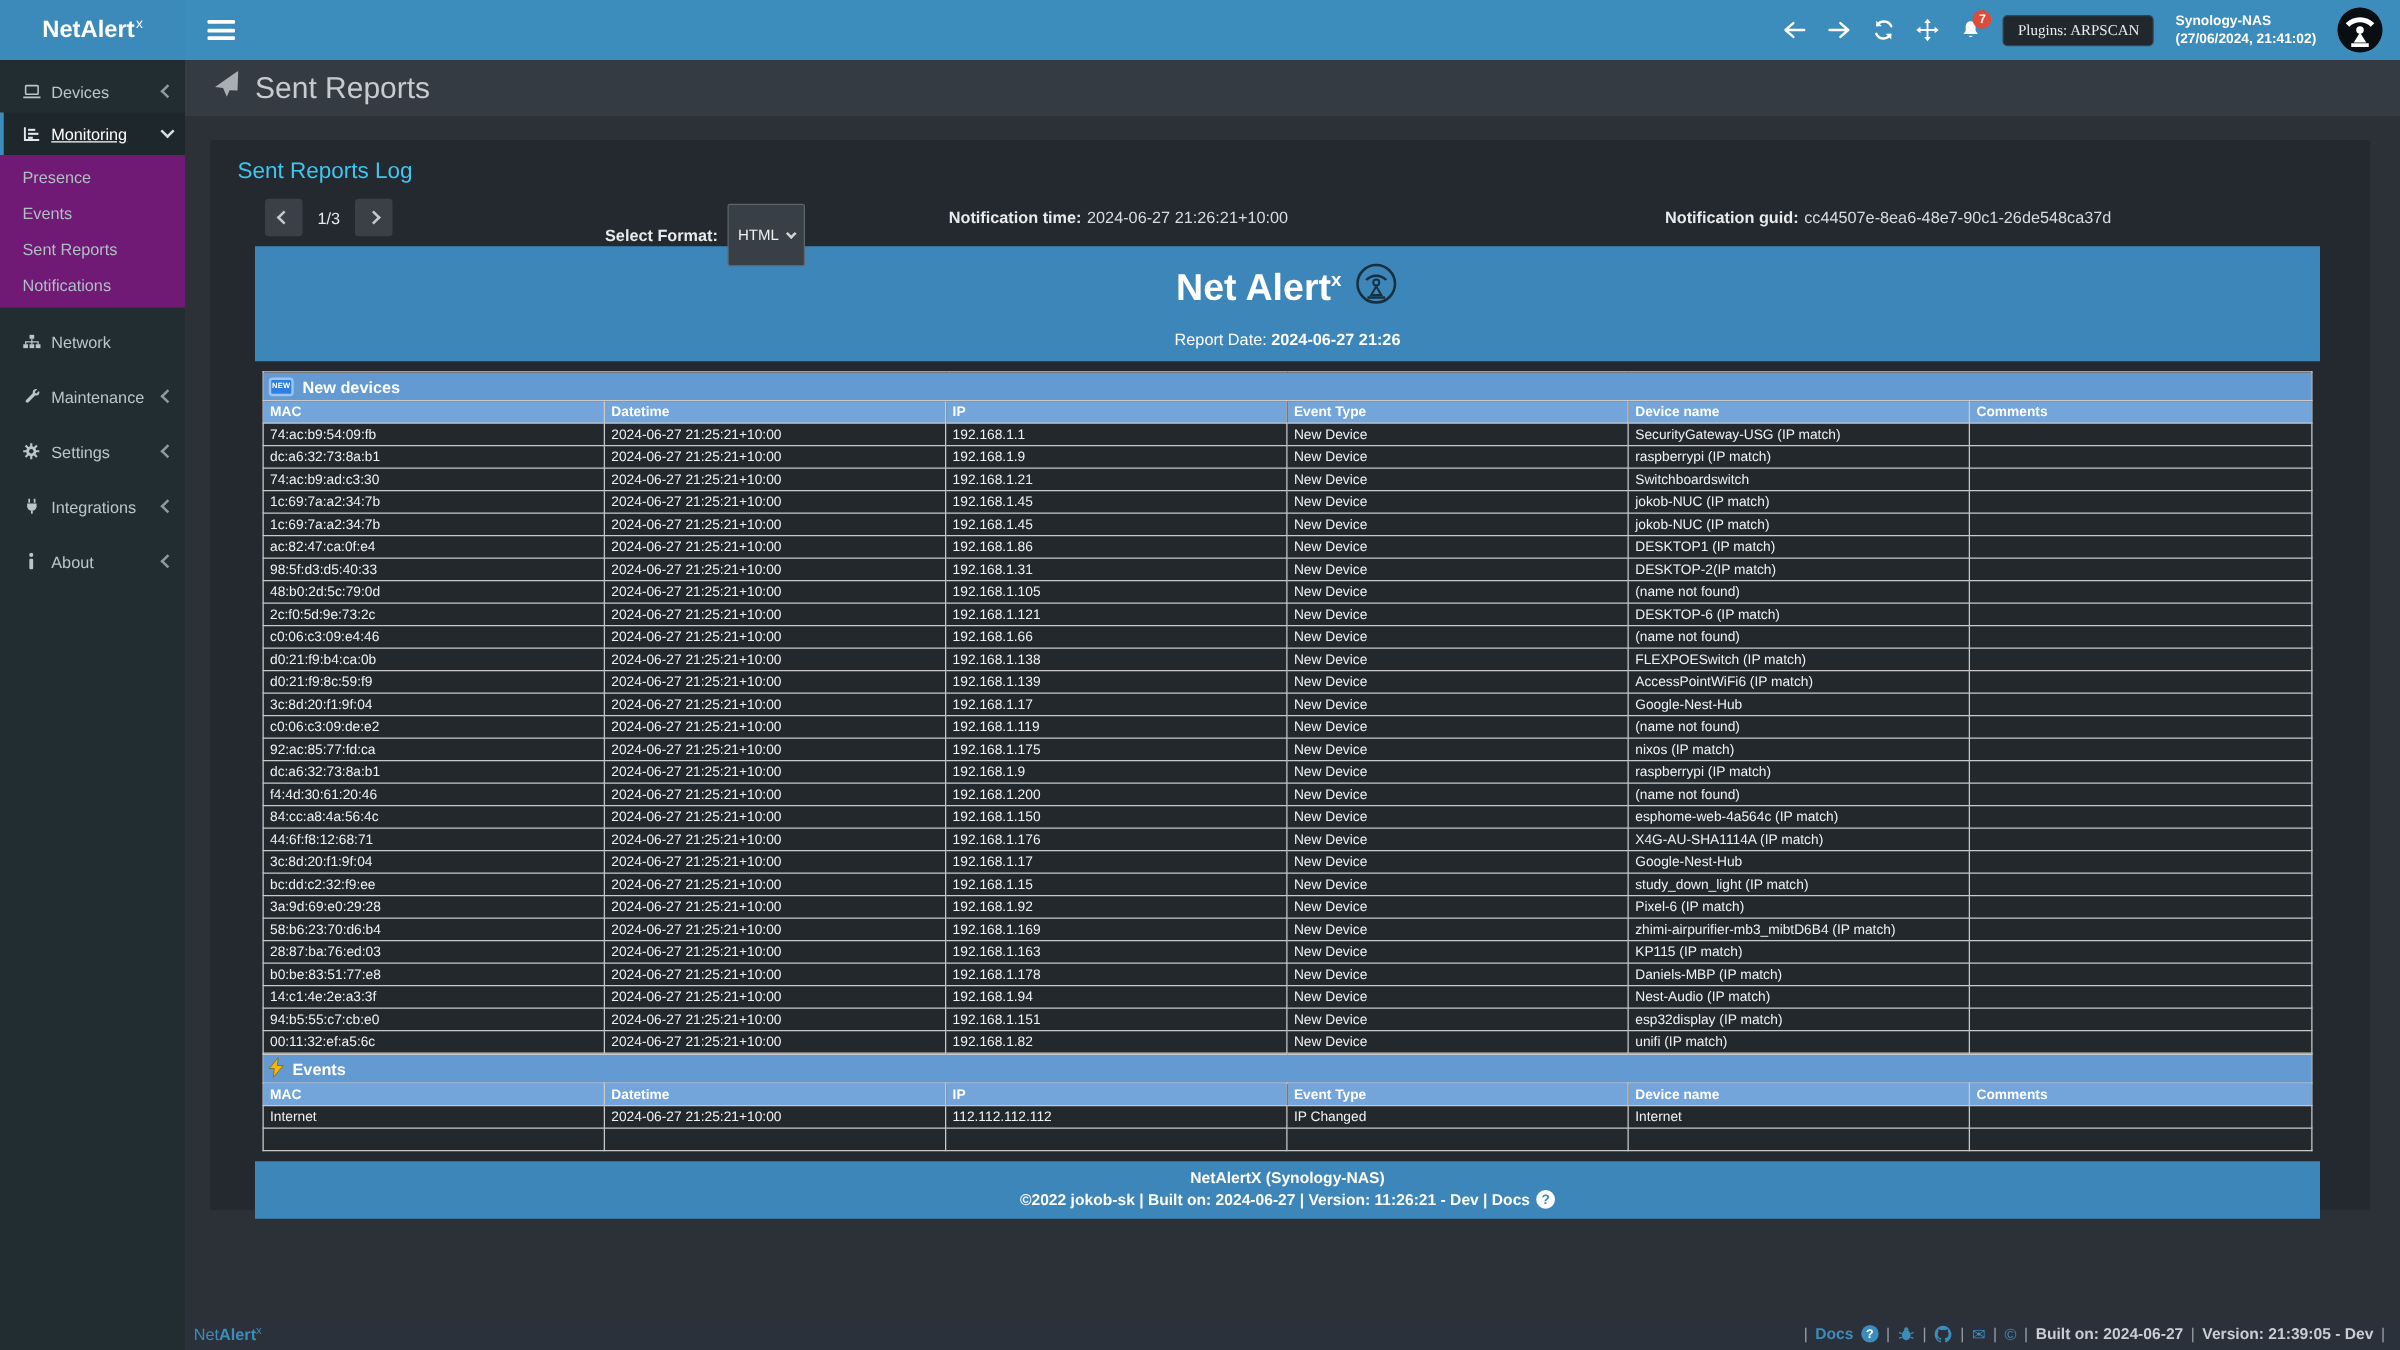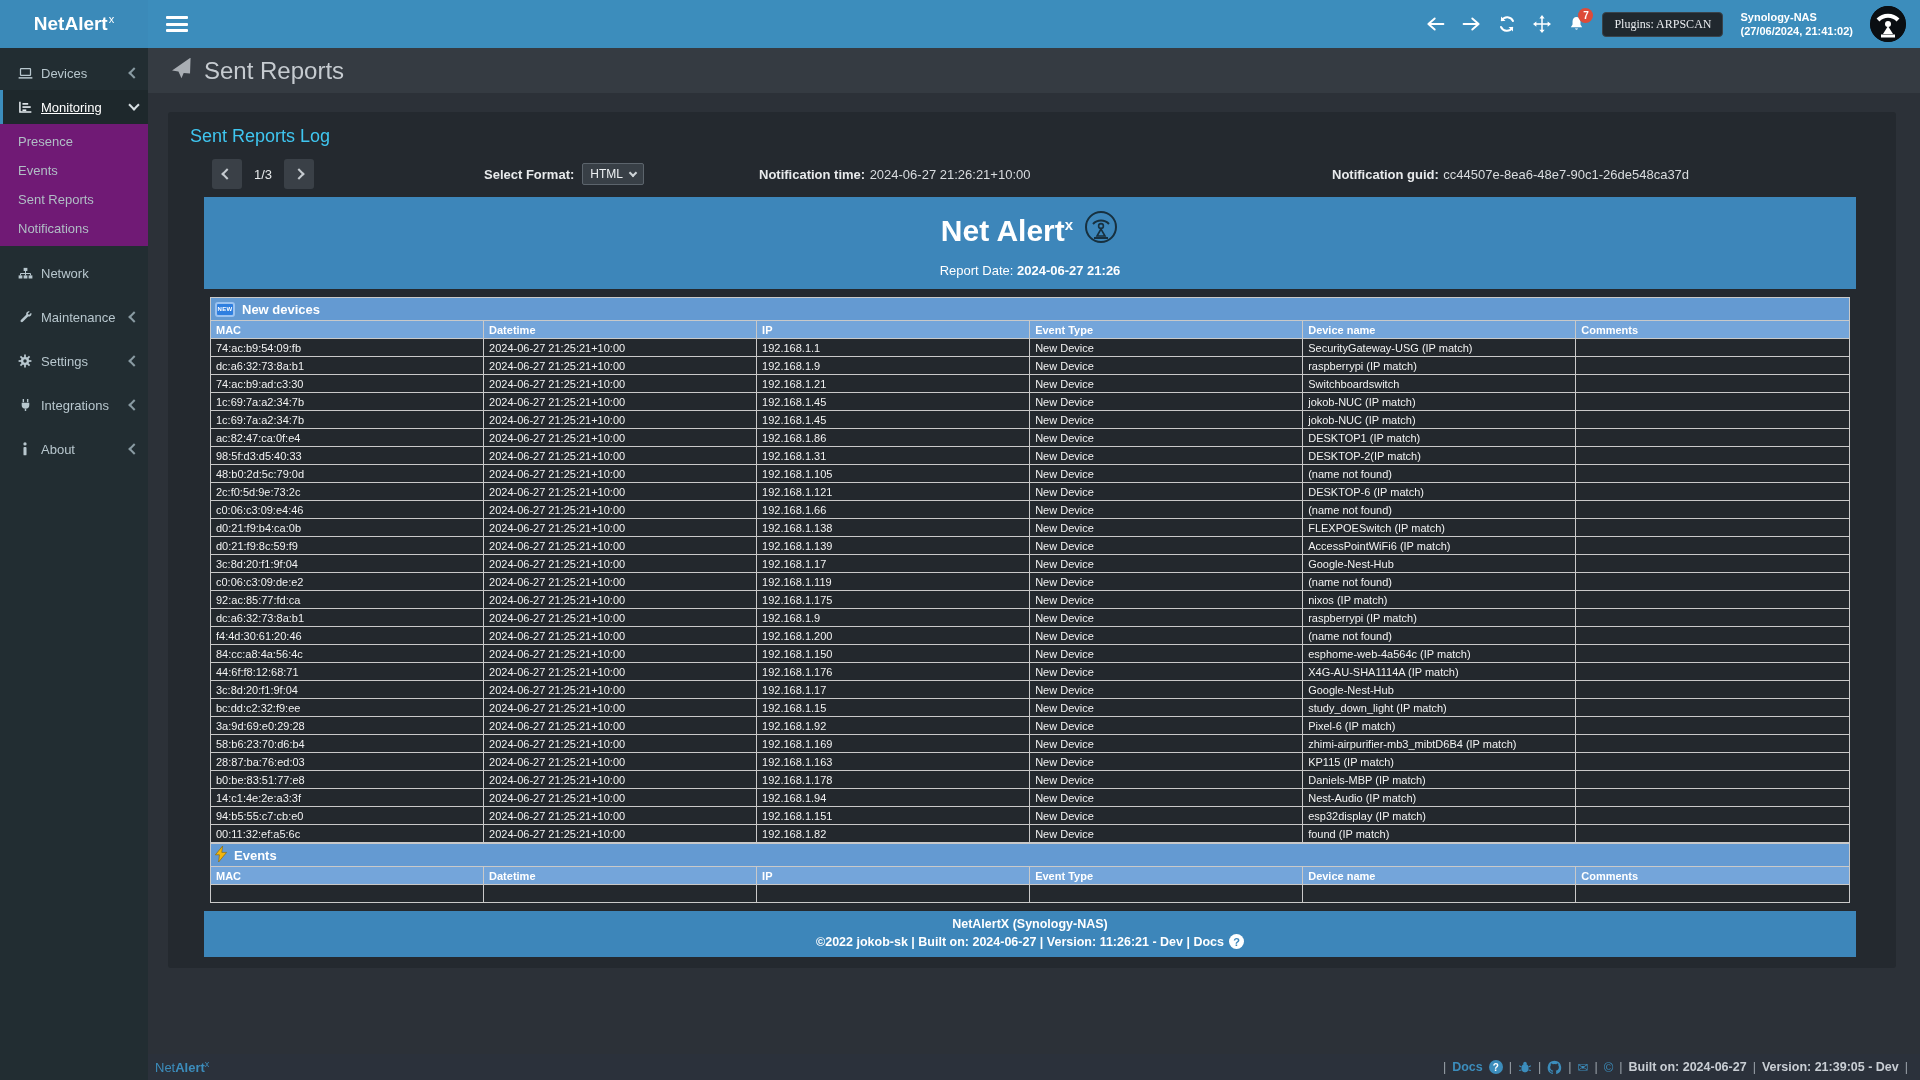--- a/index.html
+++ b/index.html
@@ -46,21 +46,21 @@
   .mainbox { position:absolute; left:168px; top:112px; width:1728px; height:856px; background:#24292f; border-radius:3px; padding:14px 16px; }
   .box-title { color:#3fc6f0; font-size:18px; margin-left:6px; }
   .controls { position:relative; height:32px; margin-top:12px; }
   .pager { position:absolute; left:28px; top:0; display:flex; align-items:center; gap:12px; }
   .pg-btn { width:30px; height:30px; background:#3a4047; border-radius:3px; display:flex; align-items:center; justify-content:center; cursor:pointer; }
   .pg-btn .chev { border-color:#c6cbd0; }
   .pg-label { color:#e8eaec; font-size:13px; }
   .fmt-group { position:absolute; left:300px; top:4px; display:flex; align-items:center; gap:8px; color:#ecec;text-align:right; }
   .ctl-label { color:#e8eaec; font-weight:bold; font-size:13px; }
   .ctl-value { color:#d9dcdf; font-size:13px; }
-  .select { background:#383f46; border:1px solid #5c646c; color:#eef1f3; font-size:12px; padding:3px 7px; border-radius:2px; display:flex; align-items:center; gap:7px; cursor:pointer; }
+  .select { background:#383f46; border:1px solid #5c646c; color:#eef1f3; font-size:12px; padding:17px 7px; border-radius:2px; display:flex; align-items:center; gap:7px; cursor:pointer; }
   .select .chev { width:6px; height:6px; border-color:#cfd4d8; transform:rotate(45deg); margin-top:-3px; }
   .time-group { position:absolute; left:575px; top:6px; }
   .guid-group { position:absolute; left:1148px; top:6px; }
 
   
   .report { margin:6px 0 0 20px; width:1652px; }
   .rep-header { background:#3d86ba; height:92px; text-align:center; color:#fff; padding-top:12px; }
   .rep-title { font-size:30px; font-weight:bold; display:inline-flex; align-items:center; gap:10px; }
   .rep-title sup { font-size:15px; }
   .rep-date { margin-top:11px; font-size:13px; }
@@ -547,21 +547,21 @@
             <td>192.168.1.151</td>
             <td>New Device</td>
             <td>esp32display (IP match)</td>
             <td>&nbsp;</td>
           </tr>
           <tr>
             <td class="mac">00:11:32:ef:a5:6c</td>
             <td>2024-06-27 21:25:21+10:00</td>
             <td>192.168.1.82</td>
             <td>New Device</td>
-            <td>found (IP match)</td>
+            <td>unifi (IP match)</td>
             <td>&nbsp;</td>
           </tr>
         </tbody>
     </table>
 
     <table class="rep" style="margin-top:0;">
       <colgroup>
           <col style="width:16.66%">
           <col style="width:16.66%">
           <col style="width:16.66%">
@@ -586,20 +586,28 @@
             <th>MAC</th>
             <th>Datetime</th>
             <th>IP</th>
             <th>Event Type</th>
             <th>Device name</th>
             <th>Comments</th>
           </tr>
       </tbody>
         <tbody>
           <tr>
+            <td>Internet</td>
+            <td>2024-06-27 21:25:21+10:00</td>
+            <td>112.112.112.112</td>
+            <td>IP Changed</td>
+            <td>Internet</td>
+            <td>&nbsp;</td>
+          </tr>
+          <tr>
             <td>&nbsp;</td>
             <td>&nbsp;</td>
             <td>&nbsp;</td>
             <td>&nbsp;</td>
             <td>&nbsp;</td>
             <td>&nbsp;</td>
           </tr>
         </tbody>
     </table>
 

